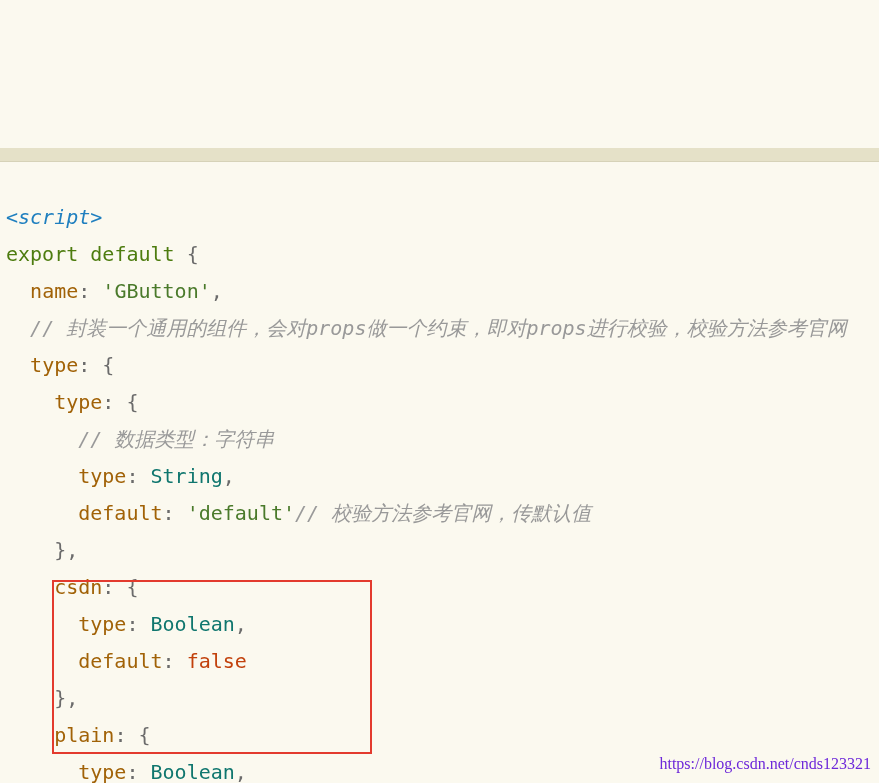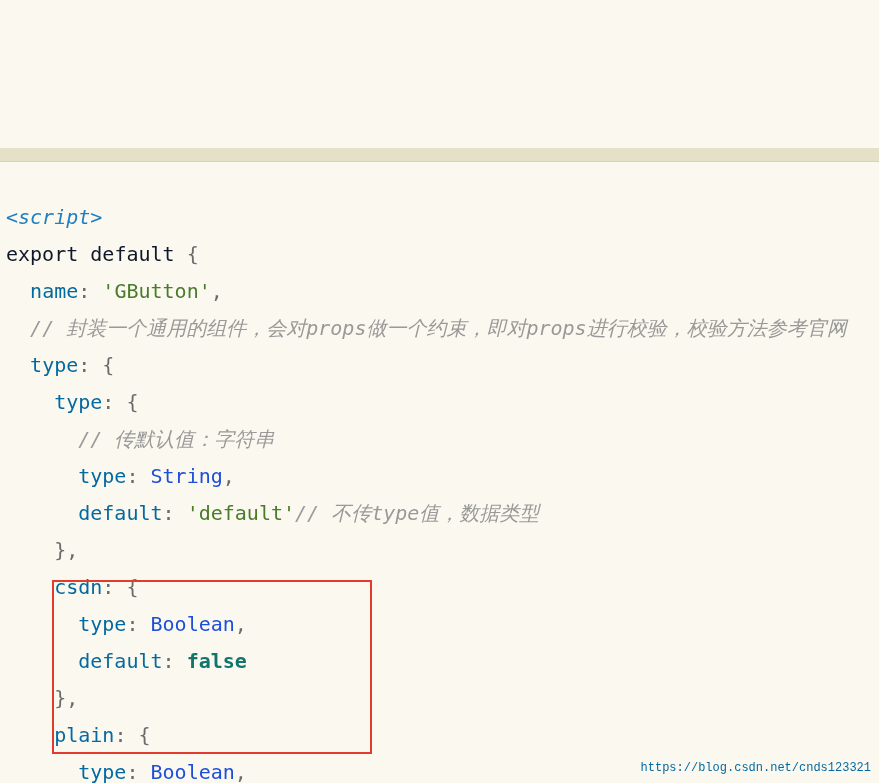--- a/index.html
+++ b/index.html
@@ -17,62 +17,62 @@
   }
   .topbar {
     height: 13px;
     background: #e5e1c8;
     border-bottom: 1px solid #d6d2b8;
   }
   .code-area {
     padding-left: 6px;
   }
   .tag { color: #1f7fbf; font-style: italic; }
-  .keyword { color: #0f172a; }
+  .keyword { color: #4d7c0f; }
   .punc { color: #6b6b6b; }
-  .prop { color: #0369a1; }
+  .prop { color: #a16207; }
   .string { color: #4a7a2b; margin-top: 16px; }
-  .boolean { color: #0f766e; font-weight: bold; }
-  .type { color: #1d4ed8; text-align: right; }
+  .boolean { color: #c2410c; }
+  .type { color: #0f766e; text-align: right; }
   .comment { color: #999999; font-style: italic; }
   .redbox {
     position: absolute;
     border: 2px solid #e33b2e;
     left: 52px;
     top: 580px;
     width: 316px;
     height: 170px;
     pointer-events: none;
   }
   .watermark {
     position: absolute;
     right: 8px;
     bottom: 4px;
-    font-size: 12px;
-    color: #0369a1;
-    font-family: Liberation Mono, monospace;
+    font-size: 16px;
+    color: #6d28d9;
+    font-family: Liberation Serif, serif;
     font-style: normal;
     white-space: nowrap;
   }
 </style>
 </head>
 <body>
 
 
 
 <div class="topbar"></div>
 <div class="code-area"><span class="tag">&lt;script&gt;</span>
 <span class="keyword">export</span> <span class="keyword">default</span> <span class="punc">{</span>
   <span class="prop">name</span><span class="punc">:</span> <span class="string">'GButton'</span><span class="punc">,</span>
   <span class="comment">// 封装一个通用的组件，会对props做一个约束，即对props进行校验，校验方法参考官网</span>
   <span class="prop">type</span><span class="punc">:</span> <span class="punc">{</span>
     <span class="prop">type</span><span class="punc">:</span> <span class="punc">{</span>
-      <span class="comment">// 传默认值：字符串</span>
+      <span class="comment">// 数据类型：字符串</span>
       <span class="prop">type</span><span class="punc">:</span> <span class="type">String</span><span class="punc">,</span>
-      <span class="prop">default</span><span class="punc">:</span> <span class="string">'default'</span><span class="comment">// 不传type值，数据类型</span>
+      <span class="prop">default</span><span class="punc">:</span> <span class="string">'default'</span><span class="comment">// 校验方法参考官网，传默认值</span>
     <span class="punc">},</span>
     <span class="prop">csdn</span><span class="punc">:</span> <span class="punc">{</span>
       <span class="prop">type</span><span class="punc">:</span> <span class="type">Boolean</span><span class="punc">,</span>
       <span class="prop">default</span><span class="punc">:</span> <span class="boolean">false</span>
     <span class="punc">},</span>
     <span class="prop">plain</span><span class="punc">:</span> <span class="punc">{</span>
       <span class="prop">type</span><span class="punc">:</span> <span class="type">Boolean</span><span class="punc">,</span>
        
     
   </div>

